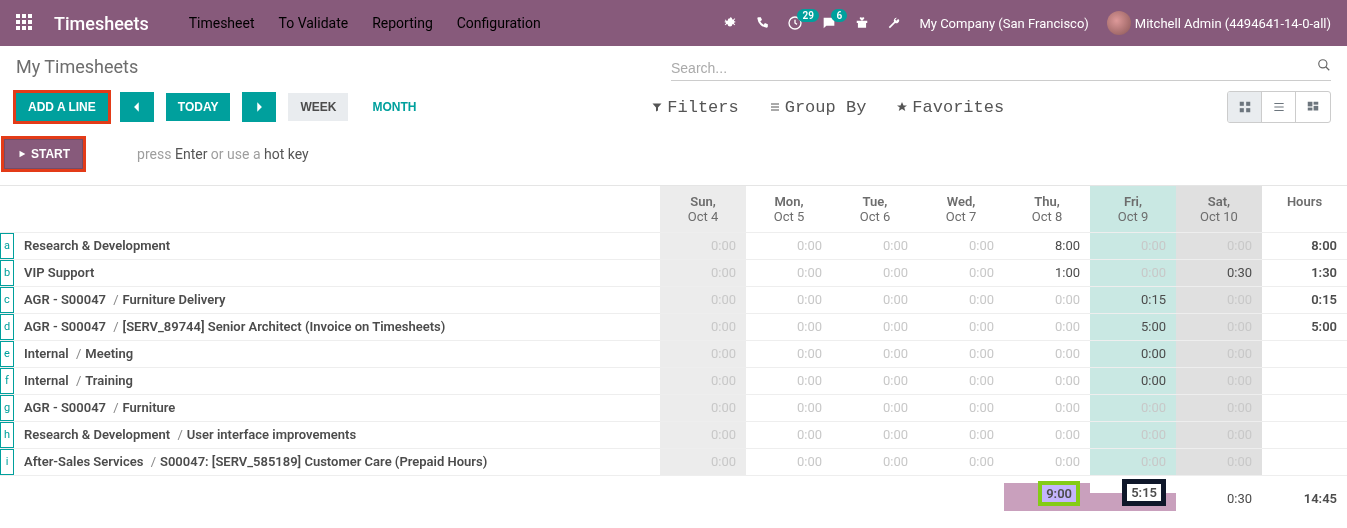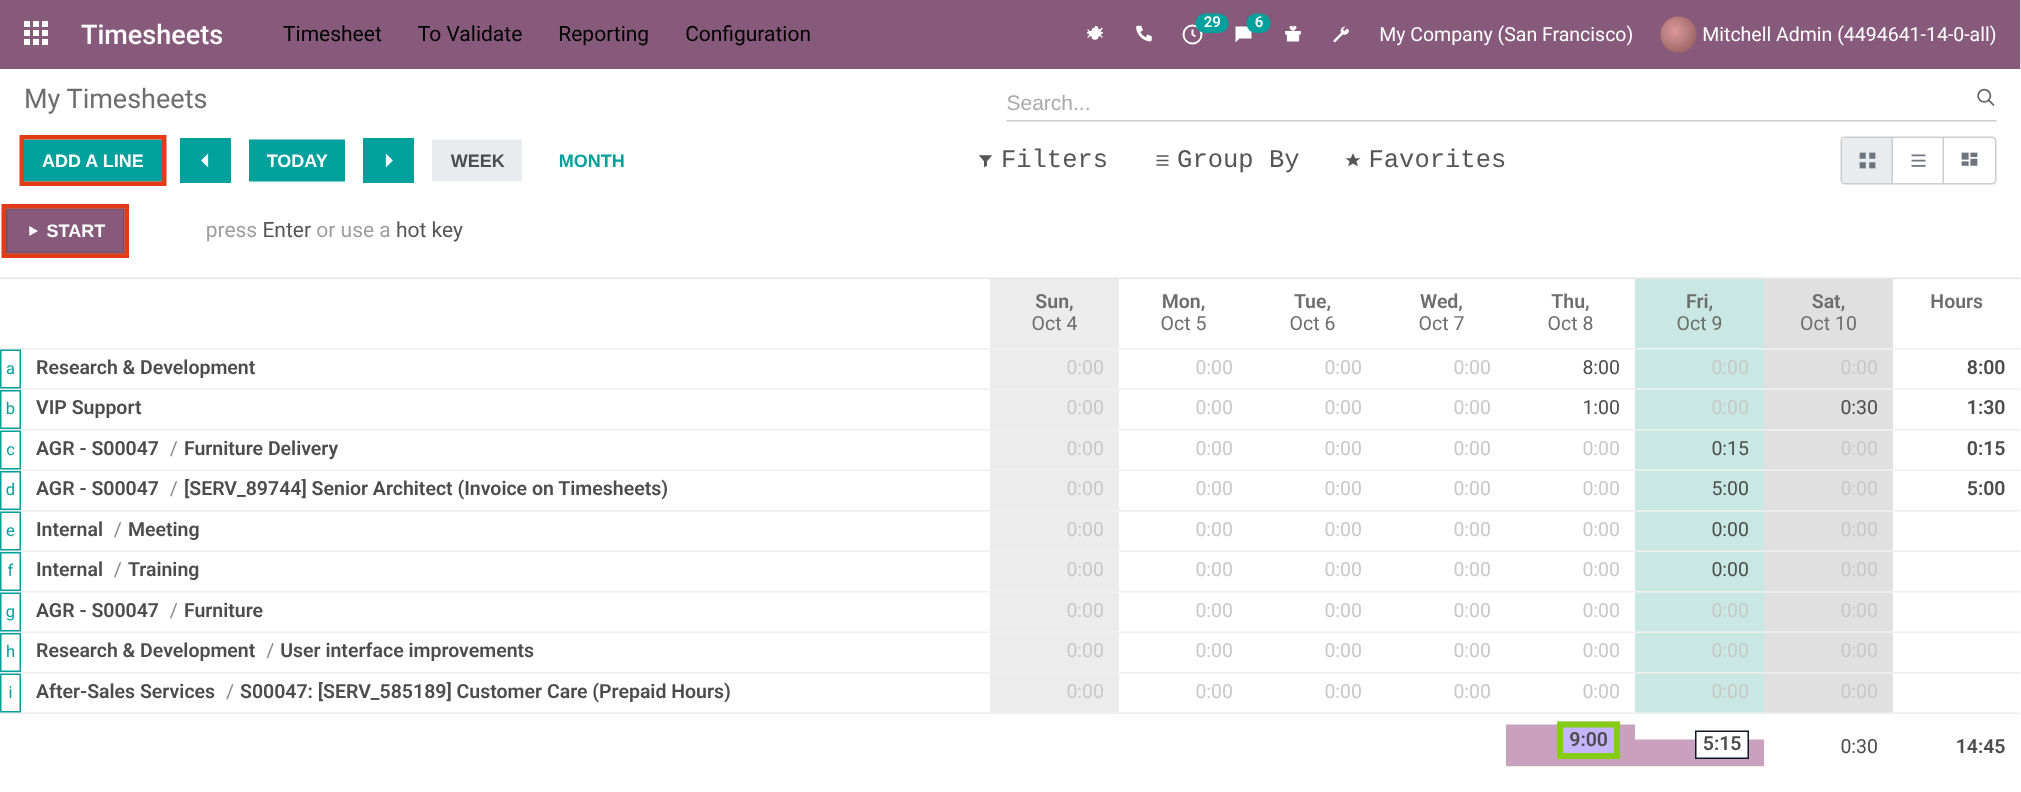--- a/index.html
+++ b/index.html
@@ -75,21 +75,21 @@
 .grid-row .cell.has { color: #4c4c4c; }
 .grid-row .cell.hours { flex: 1 0 80px; font-weight: 600; color: #4c4c4c; }
 .grid-row .cell.hours.zero { color: #c8c8c8; font-weight: 400; }
 
 .grid-totals { display: flex; border-top: 1px solid #eee; font-size: 13px; height: 36px; align-items:center; }
 .grid-totals .lead { flex: 0 0 660px; }
 .grid-totals .cell { flex: 0 0 86px; text-align: right; padding: 5px 10px; position:relative; height:100%; display:flex; align-items:flex-end; justify-content:flex-end; }
 .grid-totals .cell.thu .bar { position:absolute; left:0; right:0; bottom:0; height: 28px; background: #c9a0bd; }
 .grid-totals .cell.thu .val { position:relative; background:#c4b5fd; border:4px solid #84cc16; padding:1px 4px; font-weight:600; }
 .grid-totals .cell.fri .bar { position:absolute; left:0; right:0; bottom:0; height: 18px; background: #c9a0bd; }
-.grid-totals .cell.fri .val { position:relative; background:#fff; border:1px solid #0f172a; padding:1px 4px; font-weight:600; }
+.grid-totals .cell.fri .val { position:relative; background:#fff; border:5px solid #0f172a; padding:1px 4px; font-weight:600; }
 .grid-totals .cell.sat .val { font-weight:400; }
 .grid-totals .cell.hours { flex:1 0 80px; font-weight:600; }
 
 svg { display:block; }
 </style>
 </head>
 <body>
 
 <div class="navbar">
   <div class="apps-icon">

